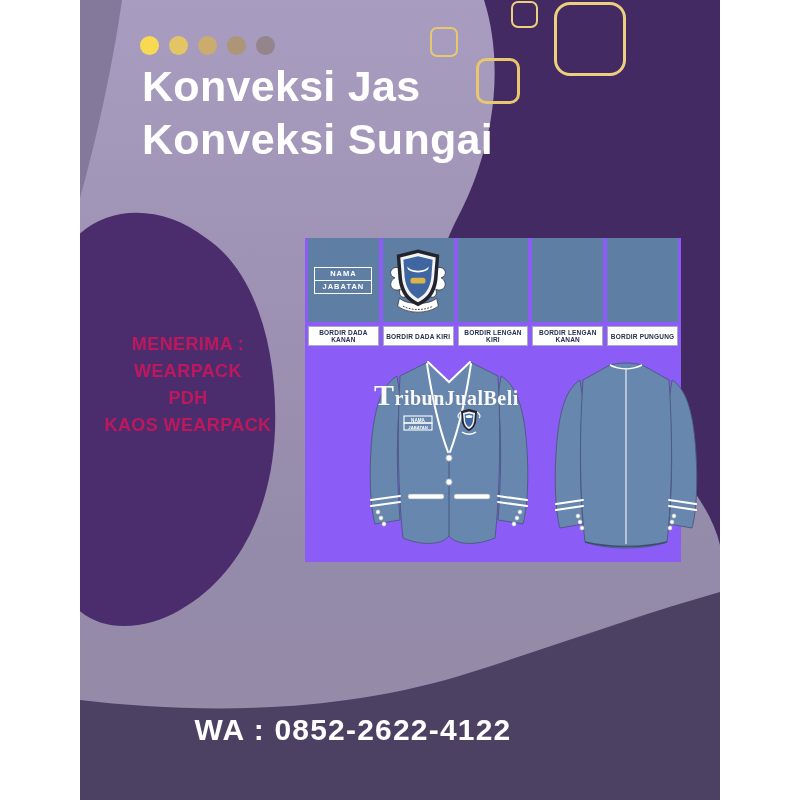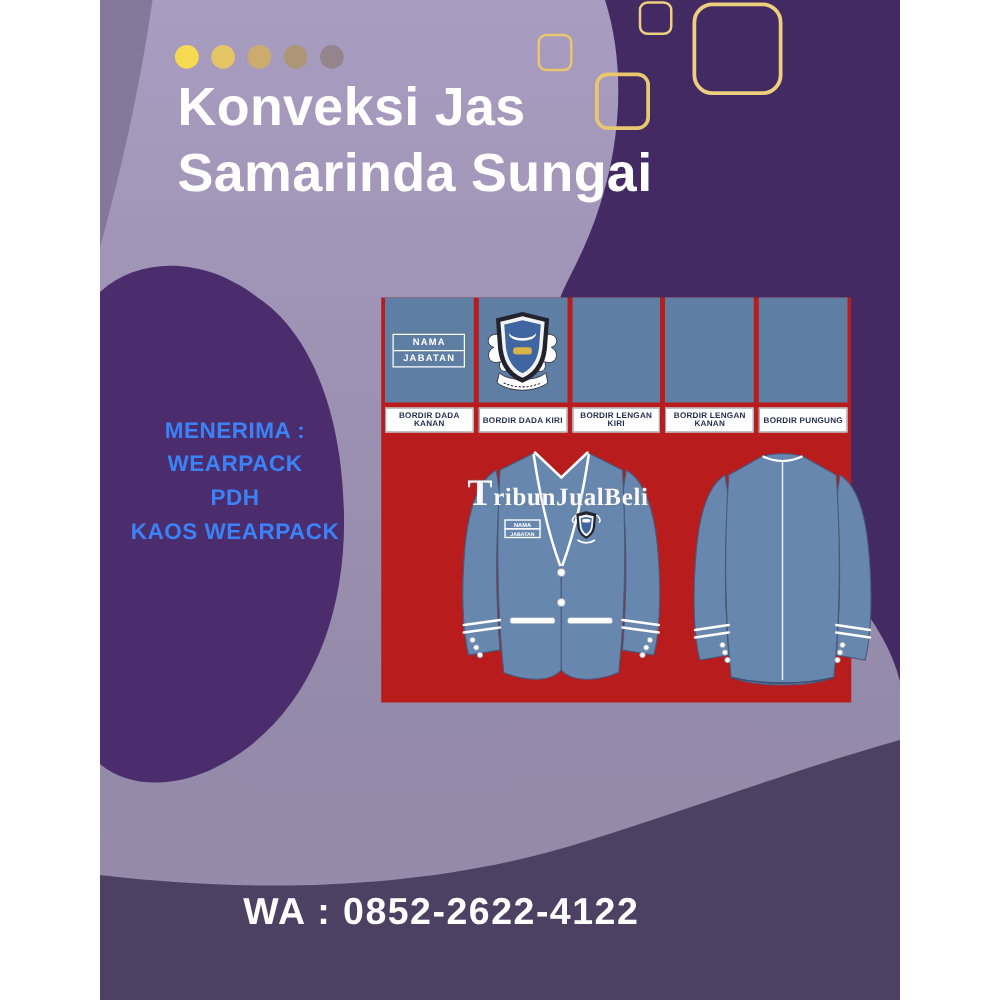--- a/index.html
+++ b/index.html
@@ -23,26 +23,26 @@
   .title span{display:block;}
 
   
   .gsq{position:absolute;border:3px solid #e8c76f;background:transparent;}
   .gsq.a{left:350px;top:27px;width:24px;height:26px;border-radius:7px;border-width:2.5px;}
   .gsq.b{left:396px;top:58px;width:38px;height:40px;border-radius:10px;}
   .gsq.c{left:431px;top:1px;width:23px;height:23px;border-radius:7px;border-width:2.5px;border-color:#ecd07e;}
   .gsq.d{left:474px;top:2px;width:66px;height:68px;border-radius:16px;border-width:3.5px;border-color:#ecd07e;}
 
   
-  .menerima{position:absolute;left:2px;top:331px;width:212px;text-align:center;color:#3b82f6;
+  .menerima{position:absolute;left:2px;top:331px;width:212px;text-align:center;color:#be185d;
             font-weight:800;font-size:18px;line-height:27px;letter-spacing:.4px;}
   .menerima div{white-space:nowrap;}
 
   
-  .panel{position:absolute;left:225px;top:238px;width:376px;height:324px;background:#b91c1c;}
+  .panel{position:absolute;left:225px;top:238px;width:376px;height:324px;background:#8b5cf6;}
   .swatch-row,.label-row{display:flex;gap:4px;padding:0 3px;}
   .swatch{flex:1;height:84px;background:#5e7ea3;display:flex;align-items:center;justify-content:center;}
   .label-row{margin-top:4px;}
   .lab{flex:1;height:18px;border:1px solid #a7adb8;background:#ffffff;color:#242e4e;
        font-size:6.5px;font-weight:700;display:flex;align-items:center;justify-content:center;
        text-align:center;letter-spacing:.2px;}
   .jacket-area{position:relative;height:214px;margin-left:41px;}
 
   
   .nametag{width:56px;border:1.5px solid #ffffff;color:#ffffff;text-align:center;
@@ -94,21 +94,21 @@
       <div class="dot"></div>
     </div>
 
     <div class="gsq a"></div>
     <div class="gsq b"></div>
     <div class="gsq c"></div>
     <div class="gsq d"></div>
 
     <h1 class="title" style="margin:0;">
       <span>Konveksi Jas</span>
-      <span>Samarinda Sungai</span>
+      <span>Konveksi Sungai</span>
     </h1>
 
     <div class="menerima">
       <div>MENERIMA :</div>
       <div>WEARPACK</div>
       <div>PDH</div>
       <div>KAOS WEARPACK</div>
     </div>
 
     <div class="panel">

